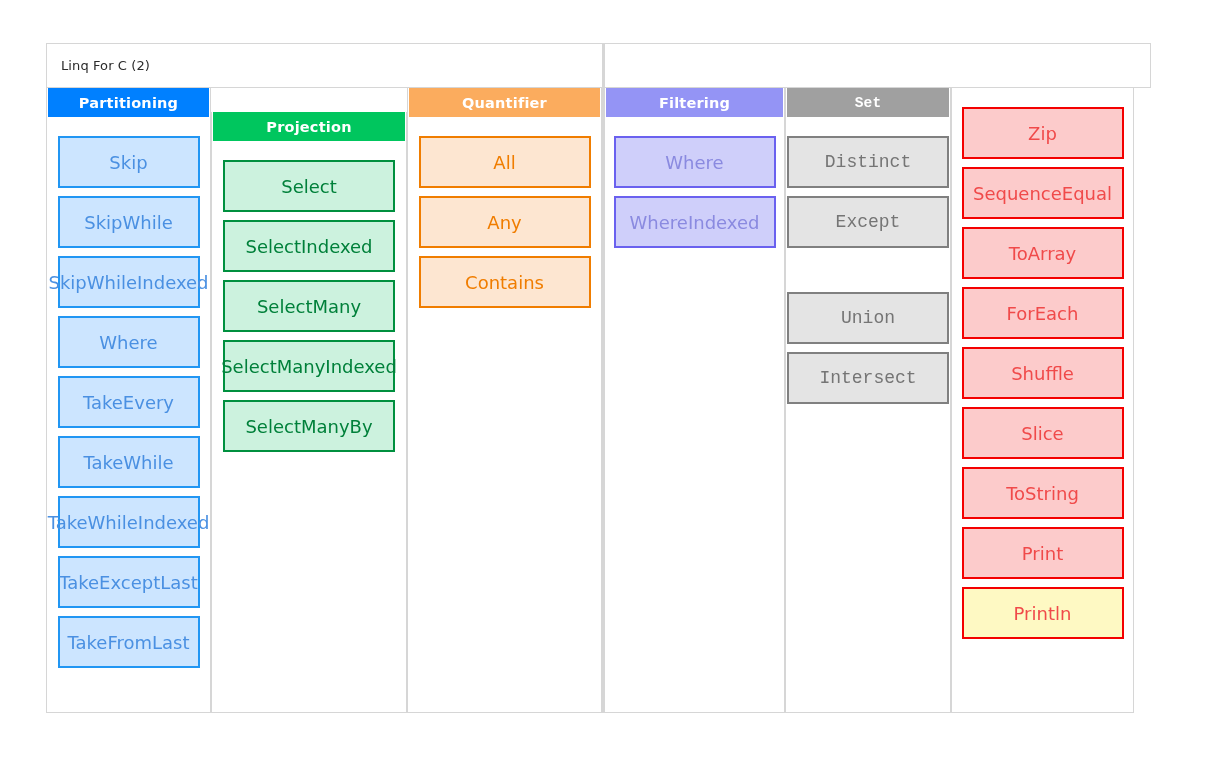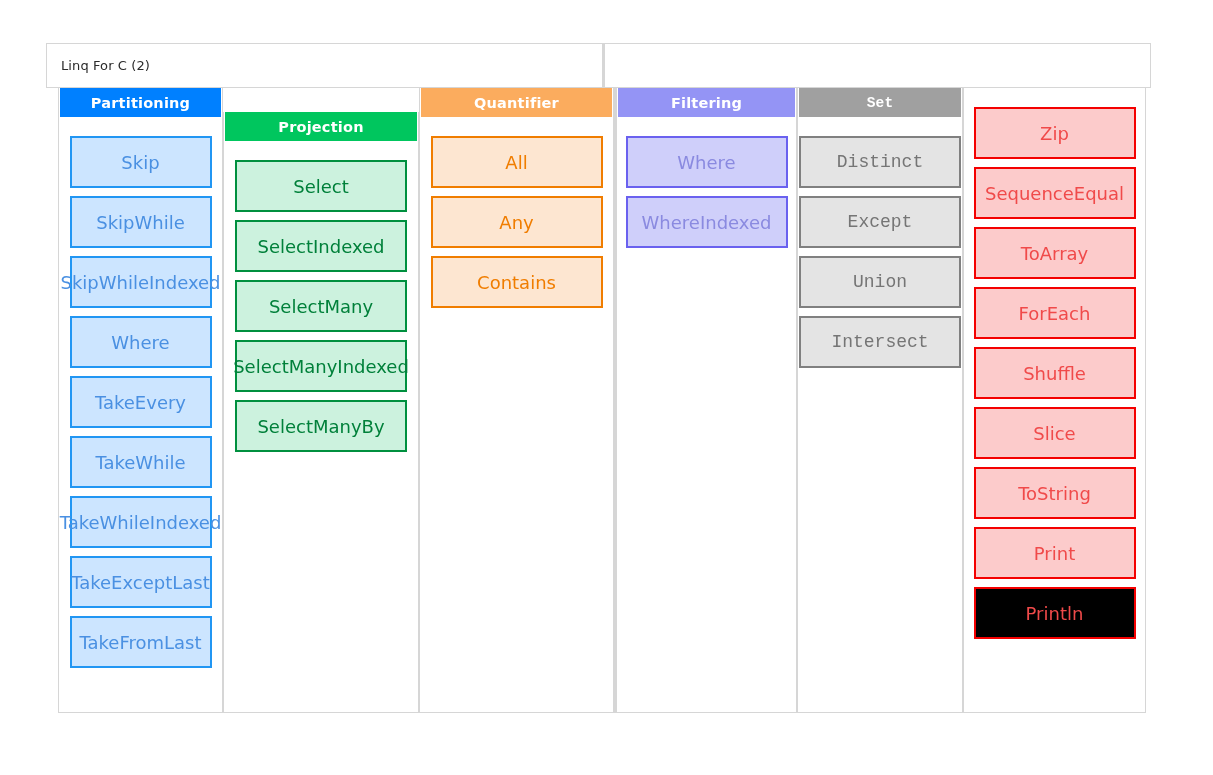--- a/index.html
+++ b/index.html
@@ -60,21 +60,21 @@
   .title-text {
     font-size: 13px;
     color: #2b2b2b;
     letter-spacing: 0.1px;
     white-space: nowrap;
   }
 
   
   .columns {
     position: absolute;
-    left: 12px;
+    left: 0;
     top: 45px;
     width: 1105px;
     height: 625px;
     display: flex;
     align-items: stretch;
   }
 
   .col {
     box-sizing: border-box;
     display: flex;
@@ -181,33 +181,33 @@
           <div class="col-body">
             <div class="node" style="background: rgb(207, 207, 250); border-color: rgb(106, 97, 239); color: rgb(138, 138, 224);">Where</div>
             <div class="node" style="background: rgb(207, 207, 250); border-color: rgb(106, 97, 239); color: rgb(138, 138, 224);">WhereIndexed</div>
           </div>
         </div>
         <div class="col col-set" style="width: 166px; font-family: Liberation Mono, monospace;">
           <div class="col-header" style="background: rgb(160, 160, 160); color: rgb(255, 255, 255);">Set</div>
           <div class="col-body">
             <div class="node" style="background: rgb(228, 228, 228); border-color: rgb(128, 128, 128); color: rgb(117, 117, 117);">Distinct</div>
             <div class="node" style="background: rgb(228, 228, 228); border-color: rgb(128, 128, 128); color: rgb(117, 117, 117);">Except</div>
-            <div class="node" style="background: rgb(228, 228, 228); border-color: rgb(128, 128, 128); color: rgb(117, 117, 117);">Union</div>
+            <div class="node" style="background: rgb(228, 228, 228); border-color: rgb(128, 128, 128); color: rgb(117, 117, 117); margin-top: 36px;">Union</div>
             <div class="node" style="background: rgb(228, 228, 228); border-color: rgb(128, 128, 128); color: rgb(117, 117, 117);">Intersect</div>
           </div>
         </div>
         <div class="col col-other" style="width: 183px;">
           <div class="col-body">
             <div class="node" style="background: rgb(252, 203, 203); border-color: rgb(244, 0, 0); color: rgb(240, 74, 74);">Zip</div>
             <div class="node" style="background: rgb(252, 203, 203); border-color: rgb(244, 0, 0); color: rgb(240, 74, 74);">SequenceEqual</div>
             <div class="node" style="background: rgb(252, 203, 203); border-color: rgb(244, 0, 0); color: rgb(240, 74, 74);">ToArray</div>
             <div class="node" style="background: rgb(252, 203, 203); border-color: rgb(244, 0, 0); color: rgb(240, 74, 74);">ForEach</div>
             <div class="node" style="background: rgb(252, 203, 203); border-color: rgb(244, 0, 0); color: rgb(240, 74, 74);">Shuffle</div>
             <div class="node" style="background: rgb(252, 203, 203); border-color: rgb(244, 0, 0); color: rgb(240, 74, 74);">Slice</div>
             <div class="node" style="background: rgb(252, 203, 203); border-color: rgb(244, 0, 0); color: rgb(240, 74, 74);">ToString</div>
             <div class="node" style="background: rgb(252, 203, 203); border-color: rgb(244, 0, 0); color: rgb(240, 74, 74);">Print</div>
-            <div class="node" style="background: #000000; border-color: rgb(244, 0, 0); color: rgb(240, 74, 74);">Println</div>
+            <div class="node" style="background: #fef9c3; border-color: rgb(244, 0, 0); color: rgb(240, 74, 74);">Println</div>
           </div>
         </div>
       </div>
 
   </div>
 </div>
 
 </body></html>

